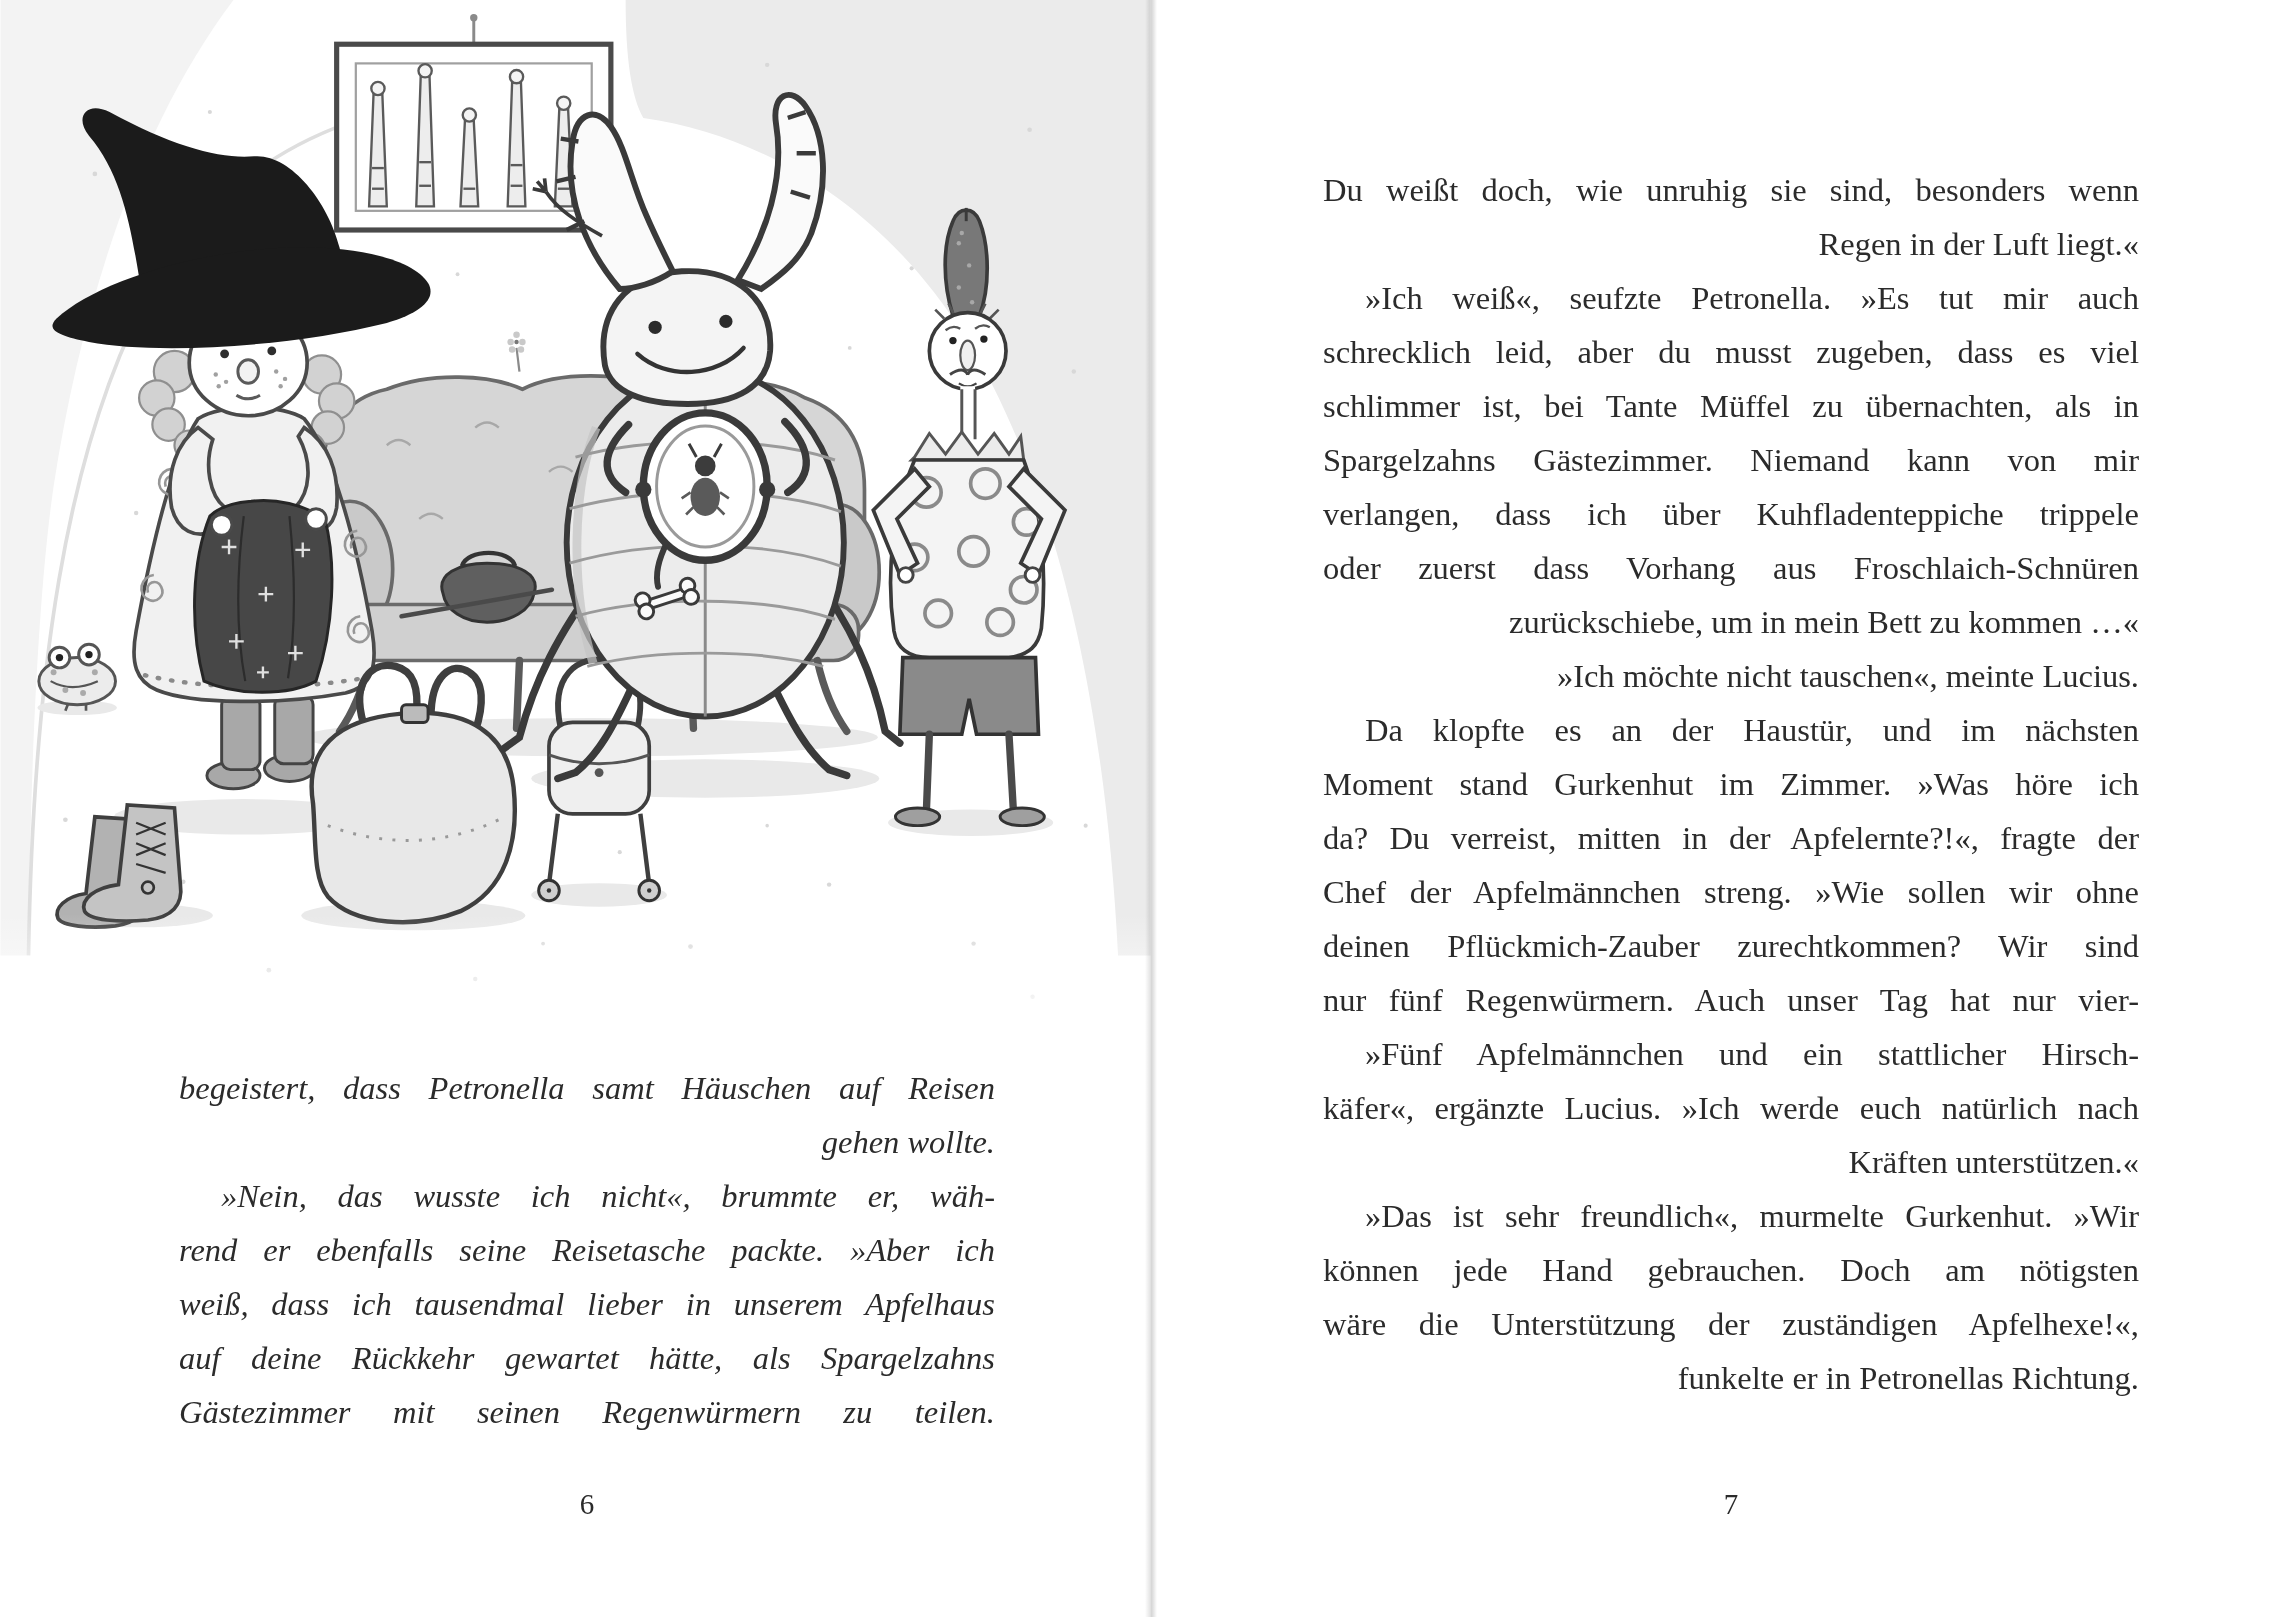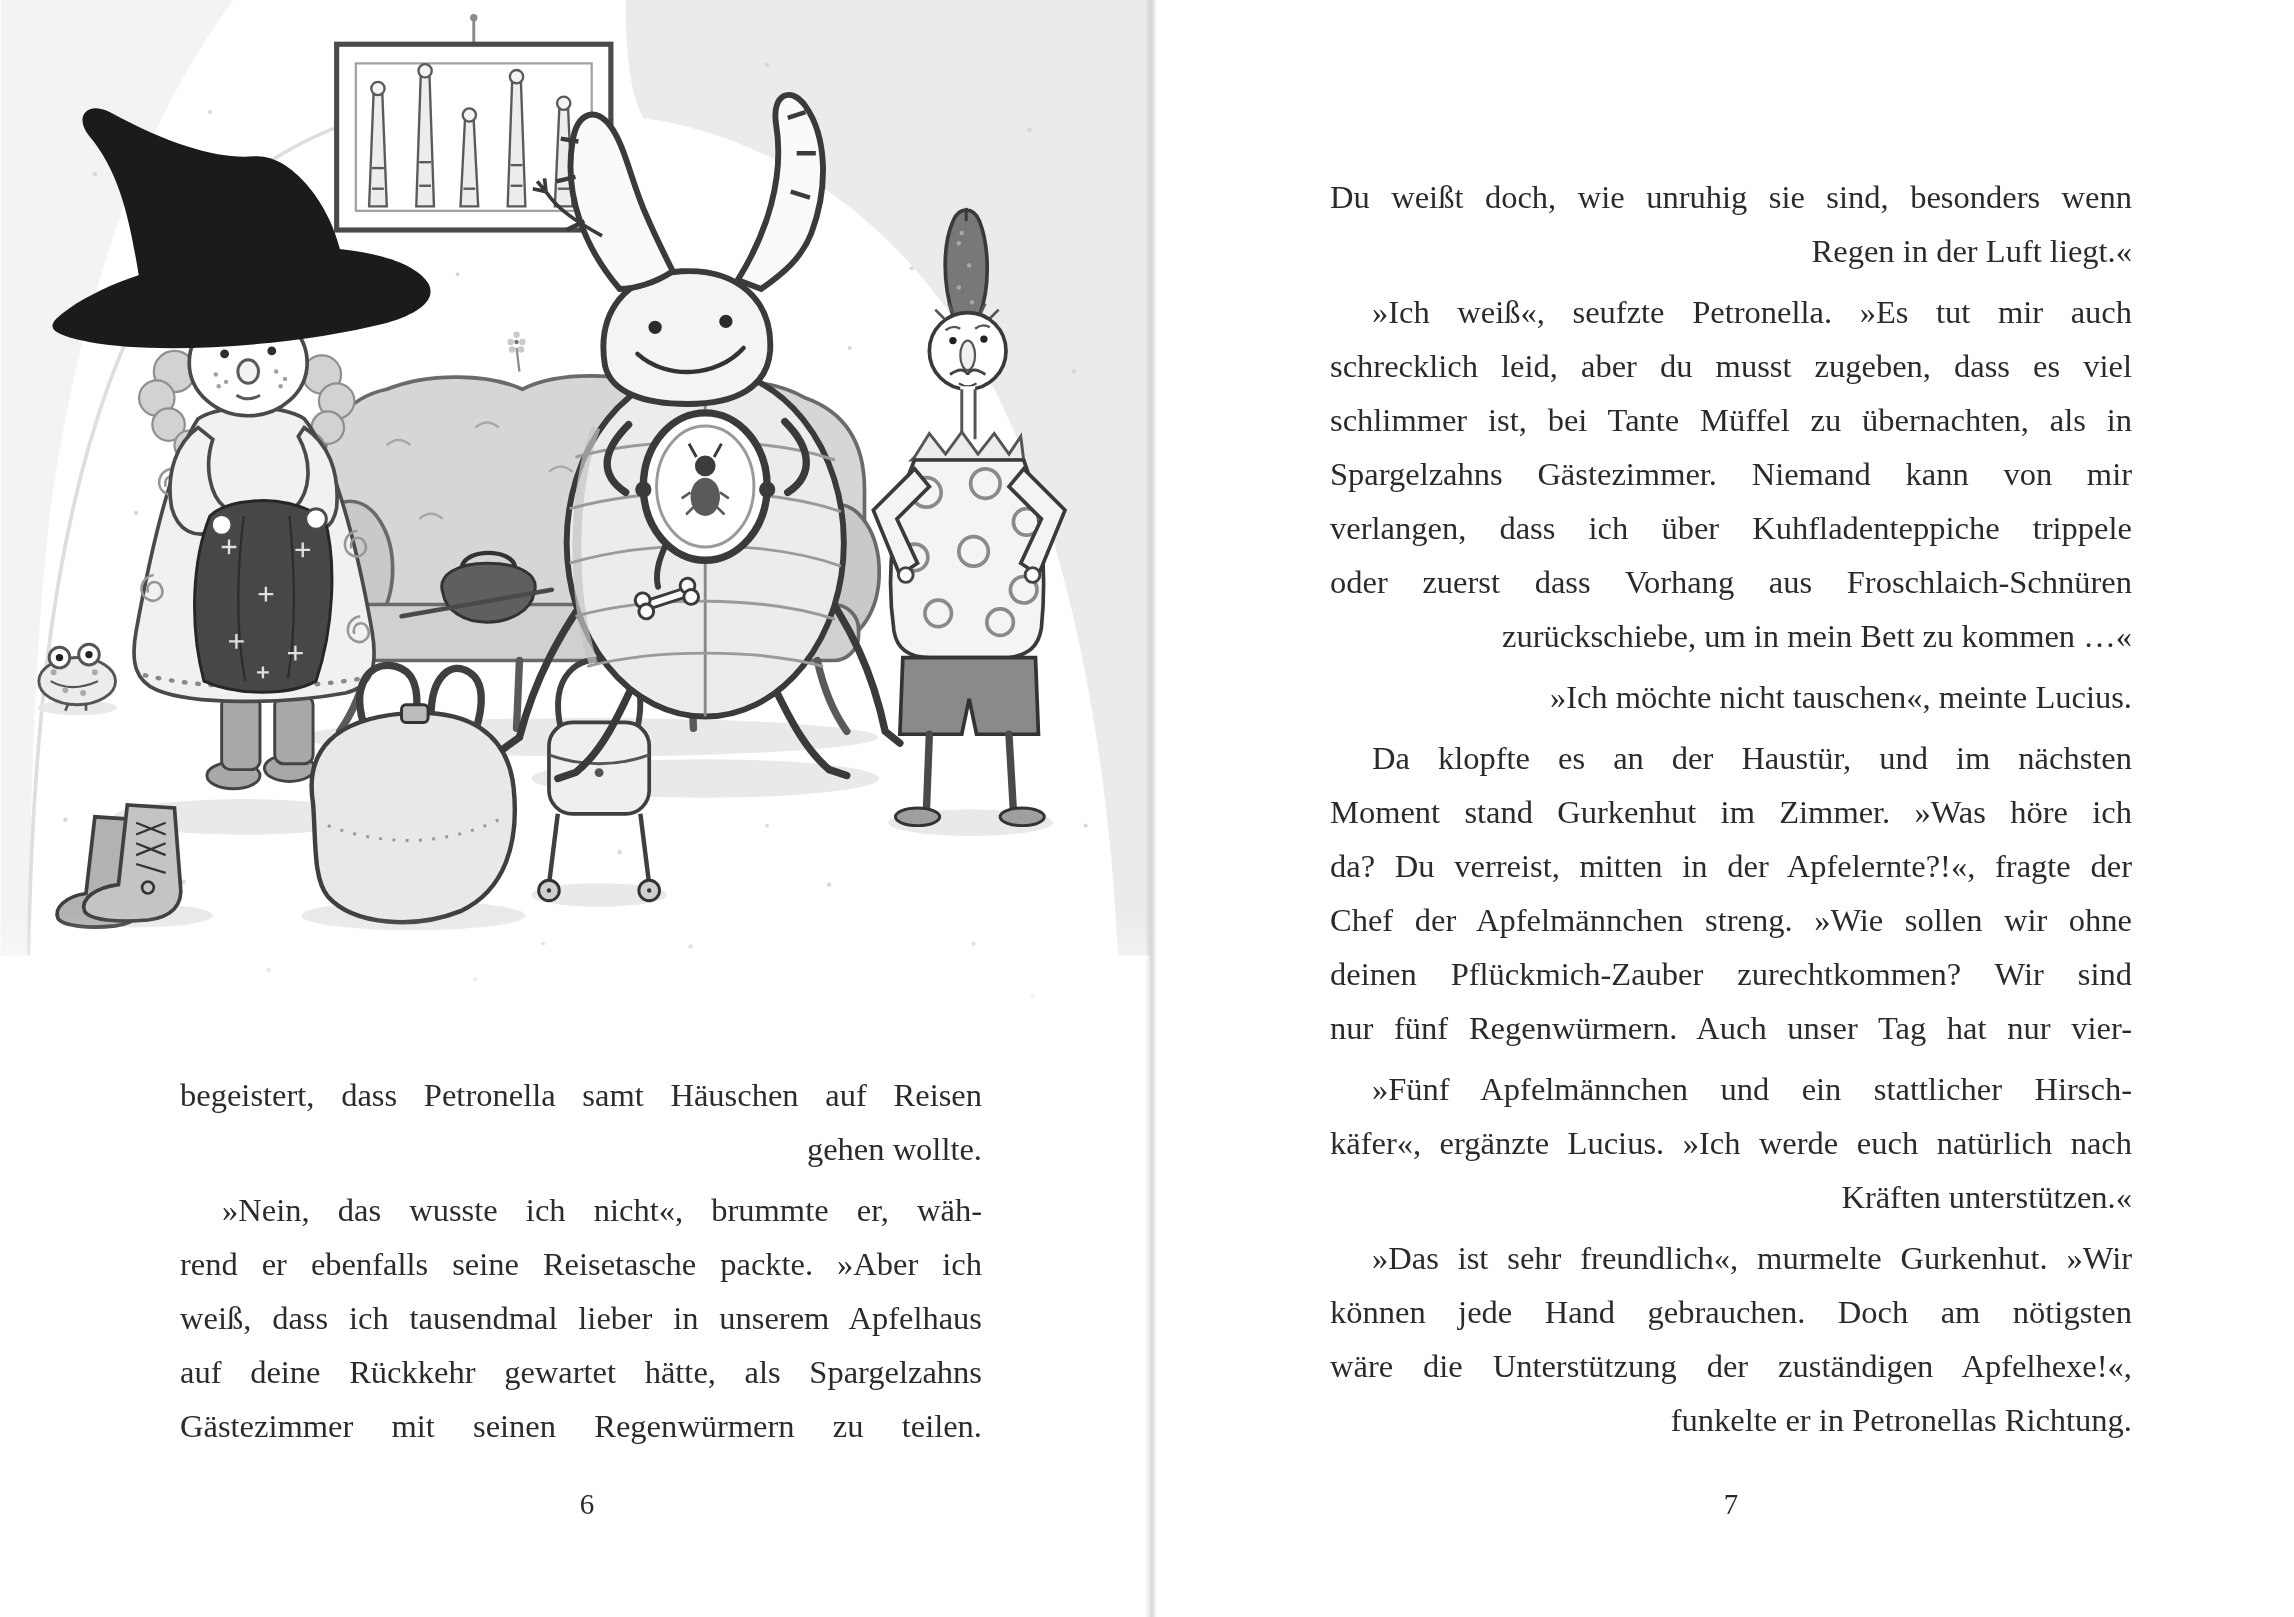--- a/index.html
+++ b/index.html
@@ -22,23 +22,23 @@
     width: 11.5px; height: 1617px;
     background: linear-gradient(90deg, rgba(0,0,0,0) 0%, rgba(0,0,0,0.10) 42%, rgba(0,0,0,0.16) 55%, rgba(0,0,0,0) 100%);
   }
   .text-column {
     position: absolute;
     width: 816px;
     font-size: 32.5px;
     line-height: 54px;
     color: #2b2b2b;
   }
-  #left-text  { left: 173px;  top: 1061px; }
+  #left-text  { left: 179px;  top: 1061px; font-style: italic; }
   #right-text { left: 1323px; top: 163px;  }
-  .paragraph { margin: 7px; }
+  .paragraph { margin: 0; }
   .line { text-align: right; }
   .line.just { text-align: justify; text-align-last: justify; }
   .line.indent { text-indent: 42px; }
   .page-number {
     position: absolute; top: 1477px;
     width: 816px; text-align: center;
     font-size: 29px; line-height: 54px;
   }
   #pn-left  { left: 179px; }
   #pn-right { left: 1323px; }

